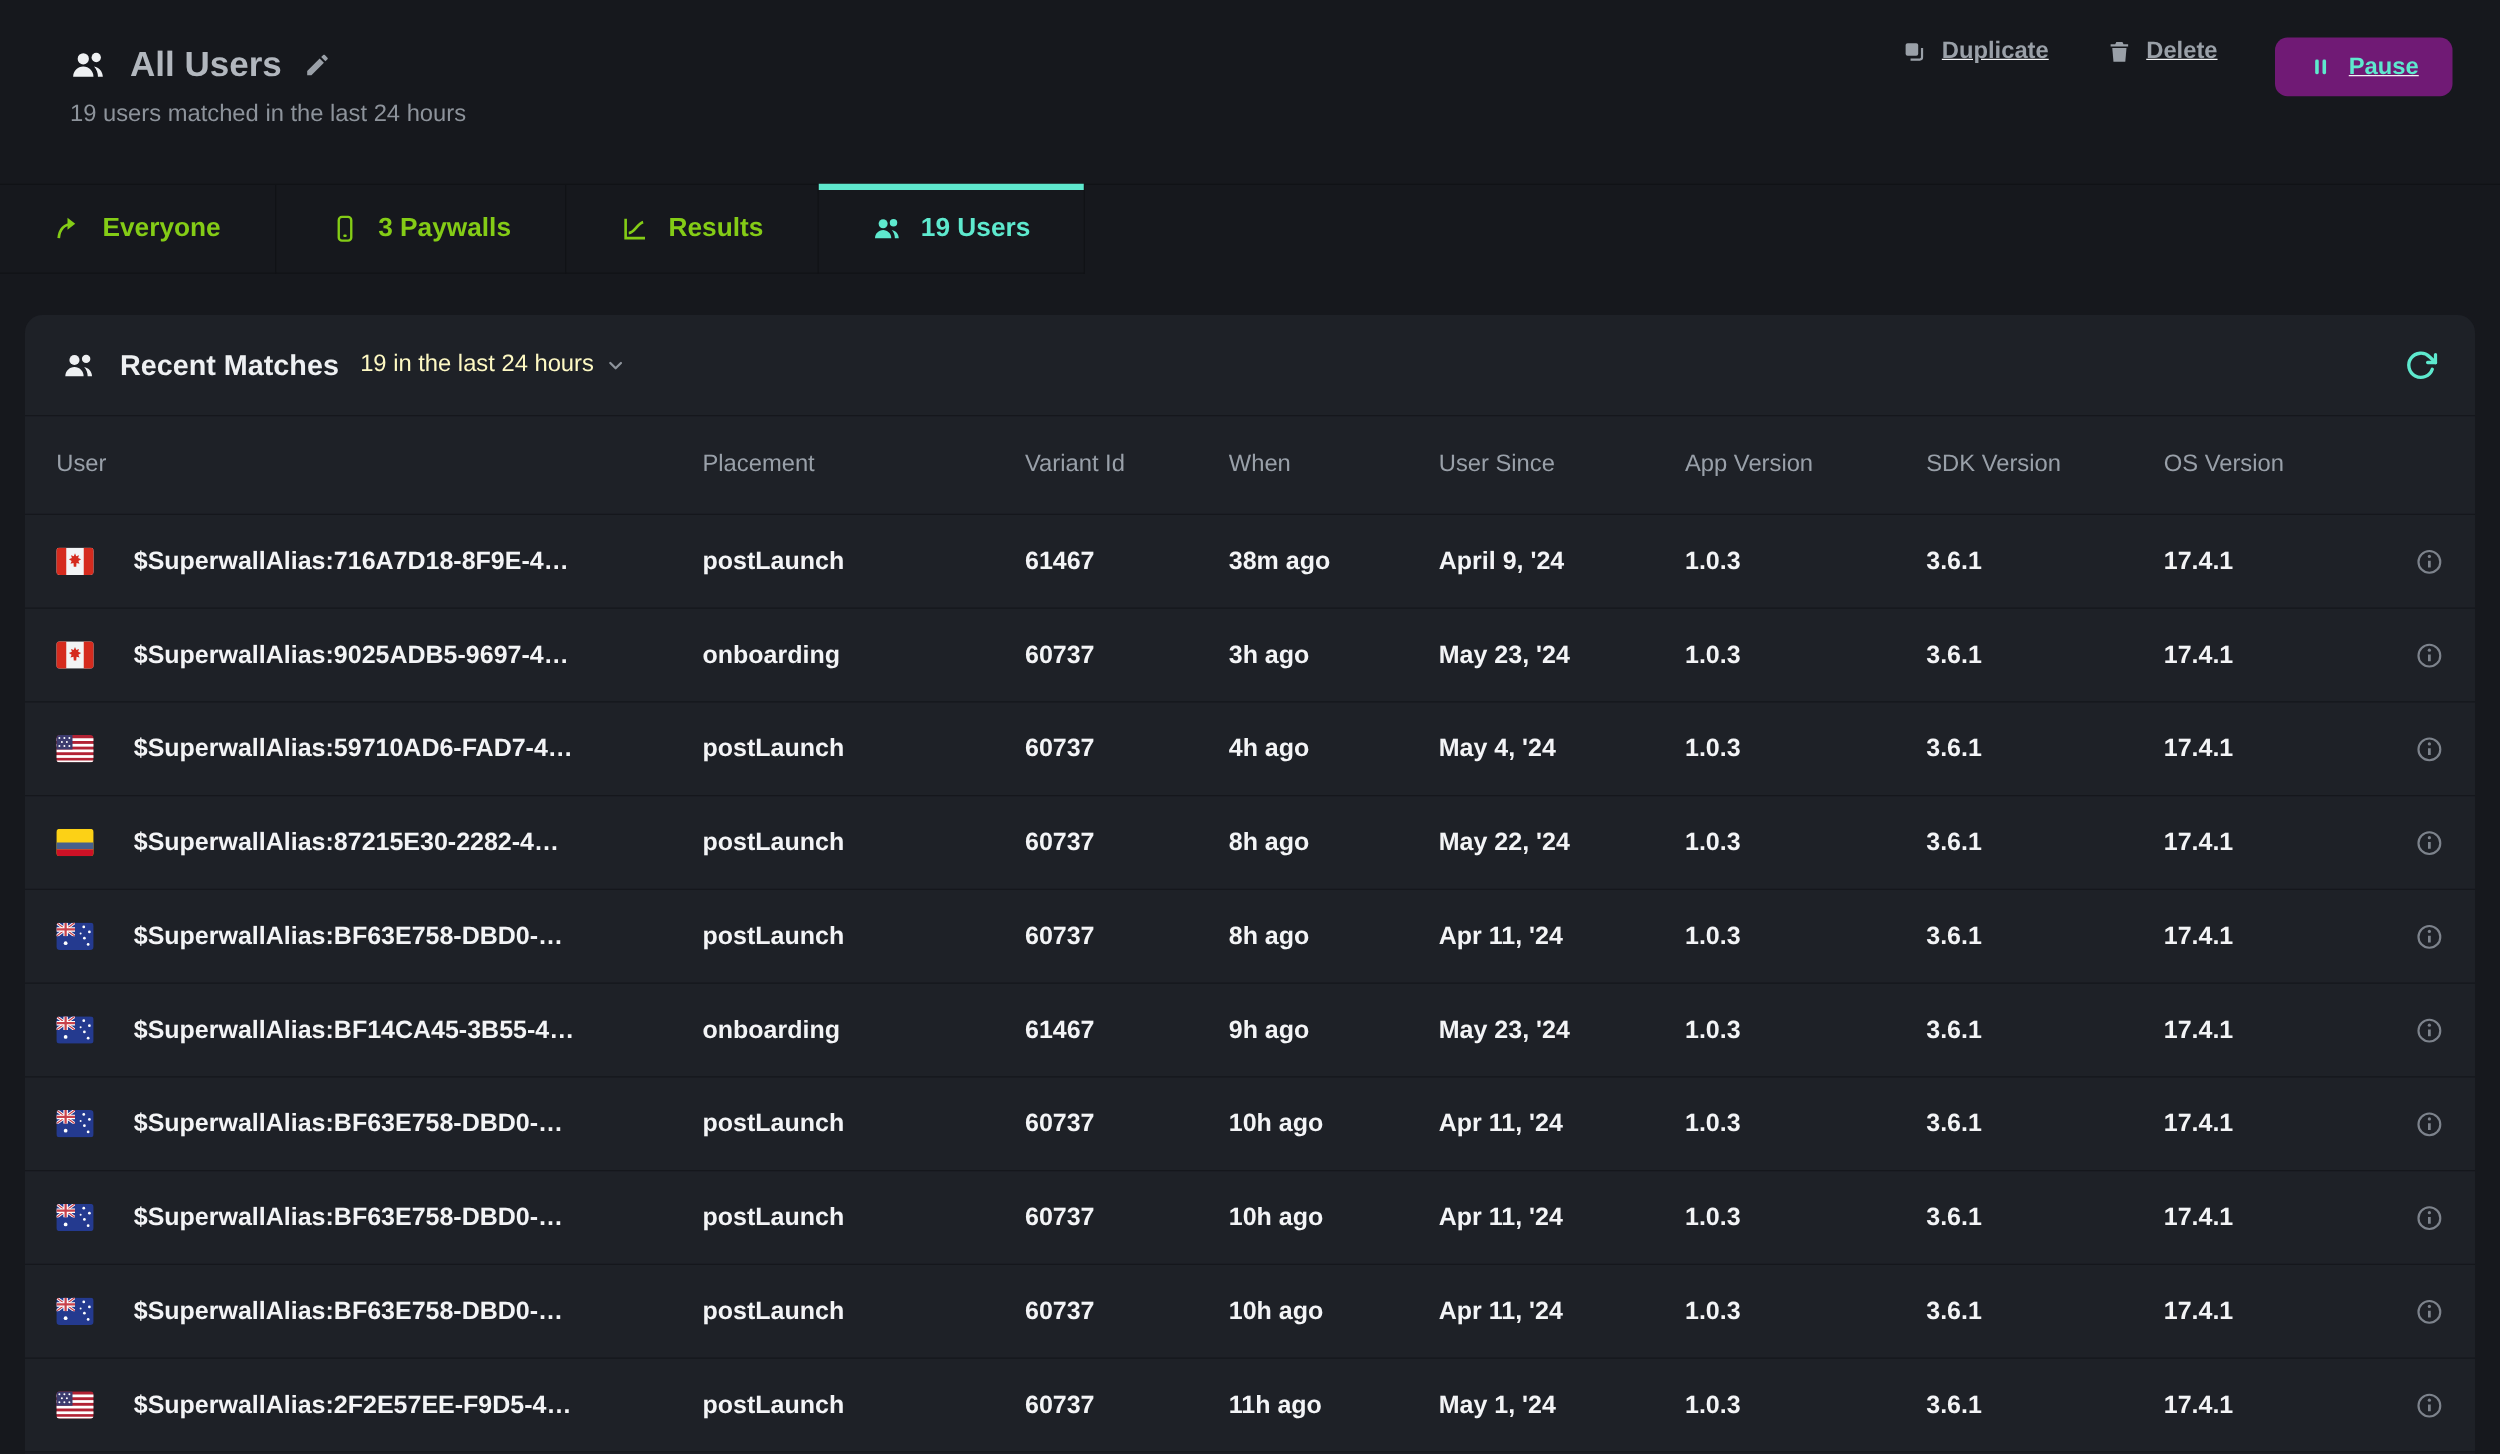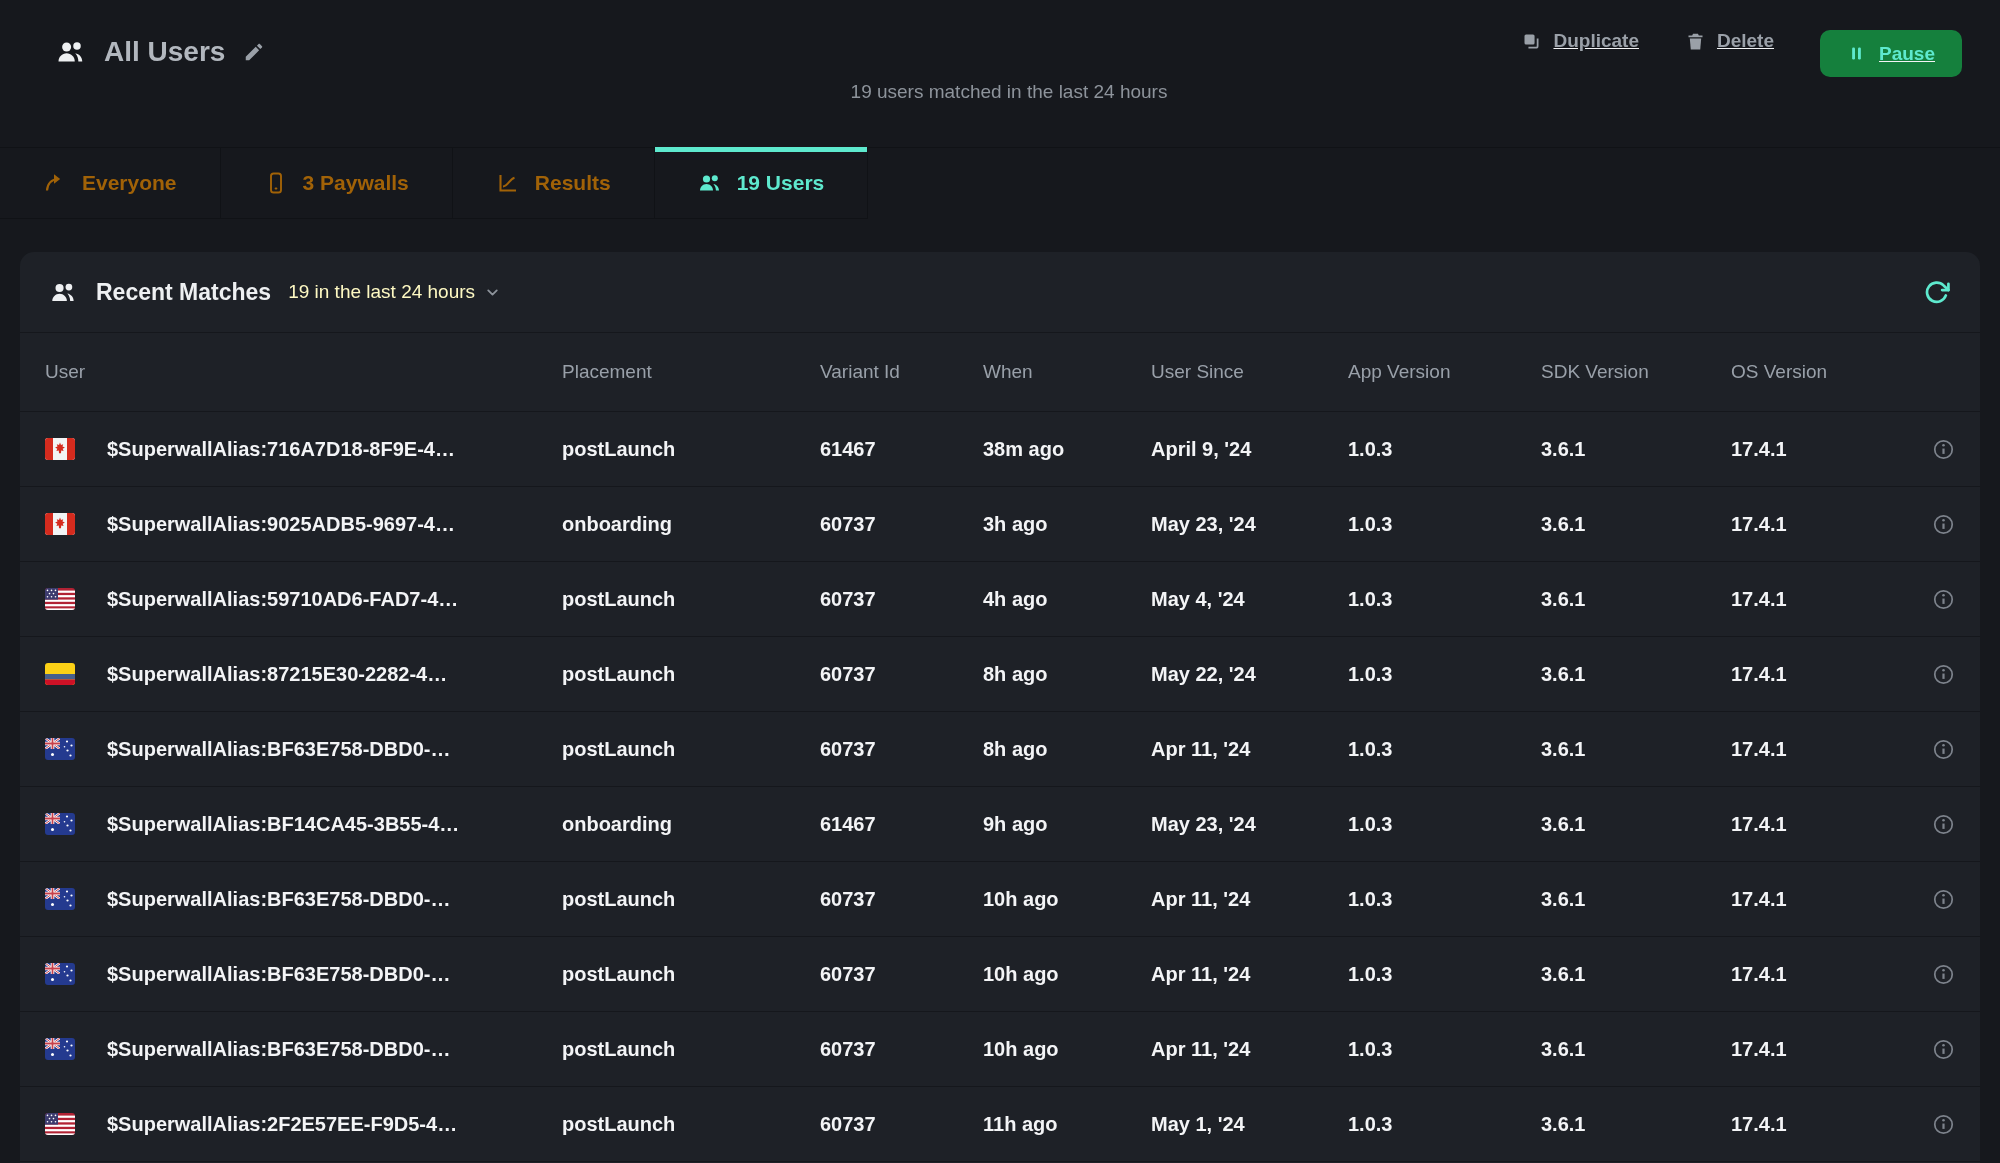--- a/index.html
+++ b/index.html
@@ -13,33 +13,33 @@
   }
   svg{ display:block; }
 
   
   .header{ height:147px; position:relative; padding:36px 38px 0 56px; }
   .title-row{ display:flex; align-items:center; gap:18px;text-align:center; }
   .title-row .big-users-icon svg{ width:30px; height:30px; color:#eef0f2; }
   .page-title{ font-size:28px; font-weight:600; color:#b2b7be; }
   .pencil{ color:#9aa0a8; cursor:pointer; }
   .pencil svg{ width:22px; height:22px; }
-  .subtitle{ margin-top:13px; font-size:19px; color:#8d939b;text-align:center; }
+  .subtitle{ margin-top:13px; font-size:19px; color:#8d939b; }
 
   .actions{ position:absolute; top:30px; right:38px; display:flex; align-items:flex-start; gap:46px; height:48px;text-decoration:underline; }
   .text-btn{ display:flex; align-items:center; gap:11px; color:#9aa0a8; font-size:19px; font-weight:700; background:none; border:none; cursor:pointer; font-family:inherit; }
   .text-btn svg{ width:21px; height:21px; }
-  .pause-btn{ display:flex; align-items:center; gap:13px; background:#15803d; border:none; border-radius:10px; height:47px; padding:0 27px; color:var(--accent); font-size:19px; font-weight:700; cursor:pointer; font-family:inherit; }
+  .pause-btn{ display:flex; align-items:center; gap:13px; background:#701a75; border:none; border-radius:10px; height:47px; padding:0 27px; color:var(--accent); font-size:19px; font-weight:700; cursor:pointer; font-family:inherit; }
   .pause-btn svg{ width:19px; height:19px; }
 
   
   .tabbar{ height:72px; border-top:1px solid #101216; display:flex; }
   .tab{ position:relative; display:flex; align-items:center; justify-content:center; gap:15px;
         padding:0 43px; border-right:1px solid #101216; border-bottom:1px solid #101216;
-        color:#a16207; font-size:21px; font-weight:600; cursor:pointer; }
+        color:#84cc16; font-size:21px; font-weight:600; cursor:pointer; }
   .tab svg{ width:24px; height:24px; }
   .tab.active{ color:var(--accent); }
   .tab.active::before{ content:""; position:absolute; top:-1px; left:0; right:0; height:5px; background:var(--accent); }
 
   
   .card{ margin:33px 20px 0; background:#1e2127; border-radius:14px; height:940px; }
   .card-header{ height:81px; display:flex; align-items:center; padding:0 30px; border-bottom:1px solid #15171c; }
   .card-header .small-users-icon svg{ width:27px; height:27px; color:#eef0f2; }
   .card-title{ margin-left:19px; font-size:23px; font-weight:700; color:#eef0f2; }
   .matches-filter{ margin-left:17px; display:flex; align-items:center; gap:9px; cursor:pointer; }

